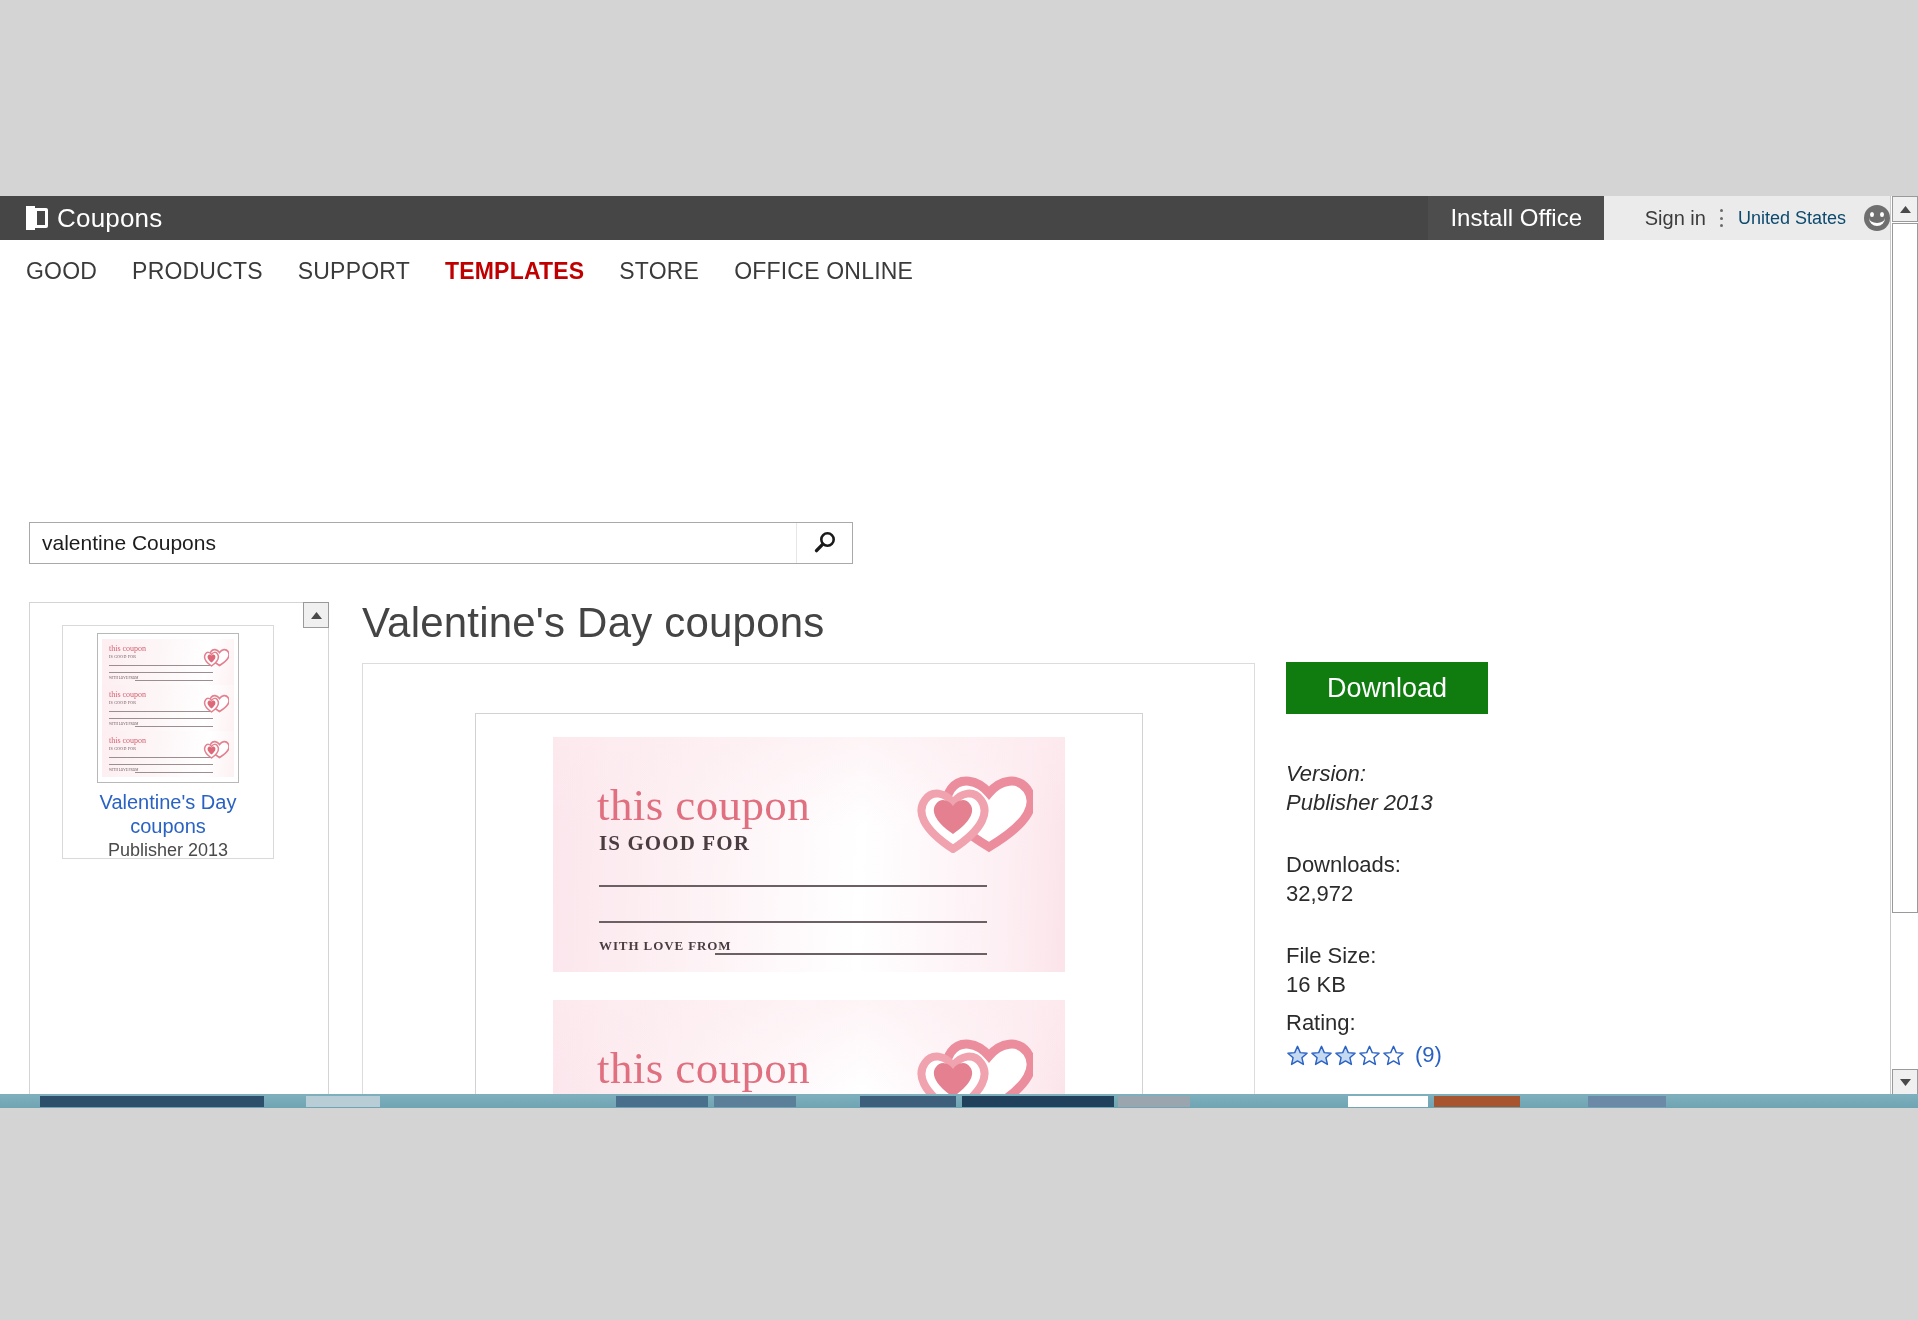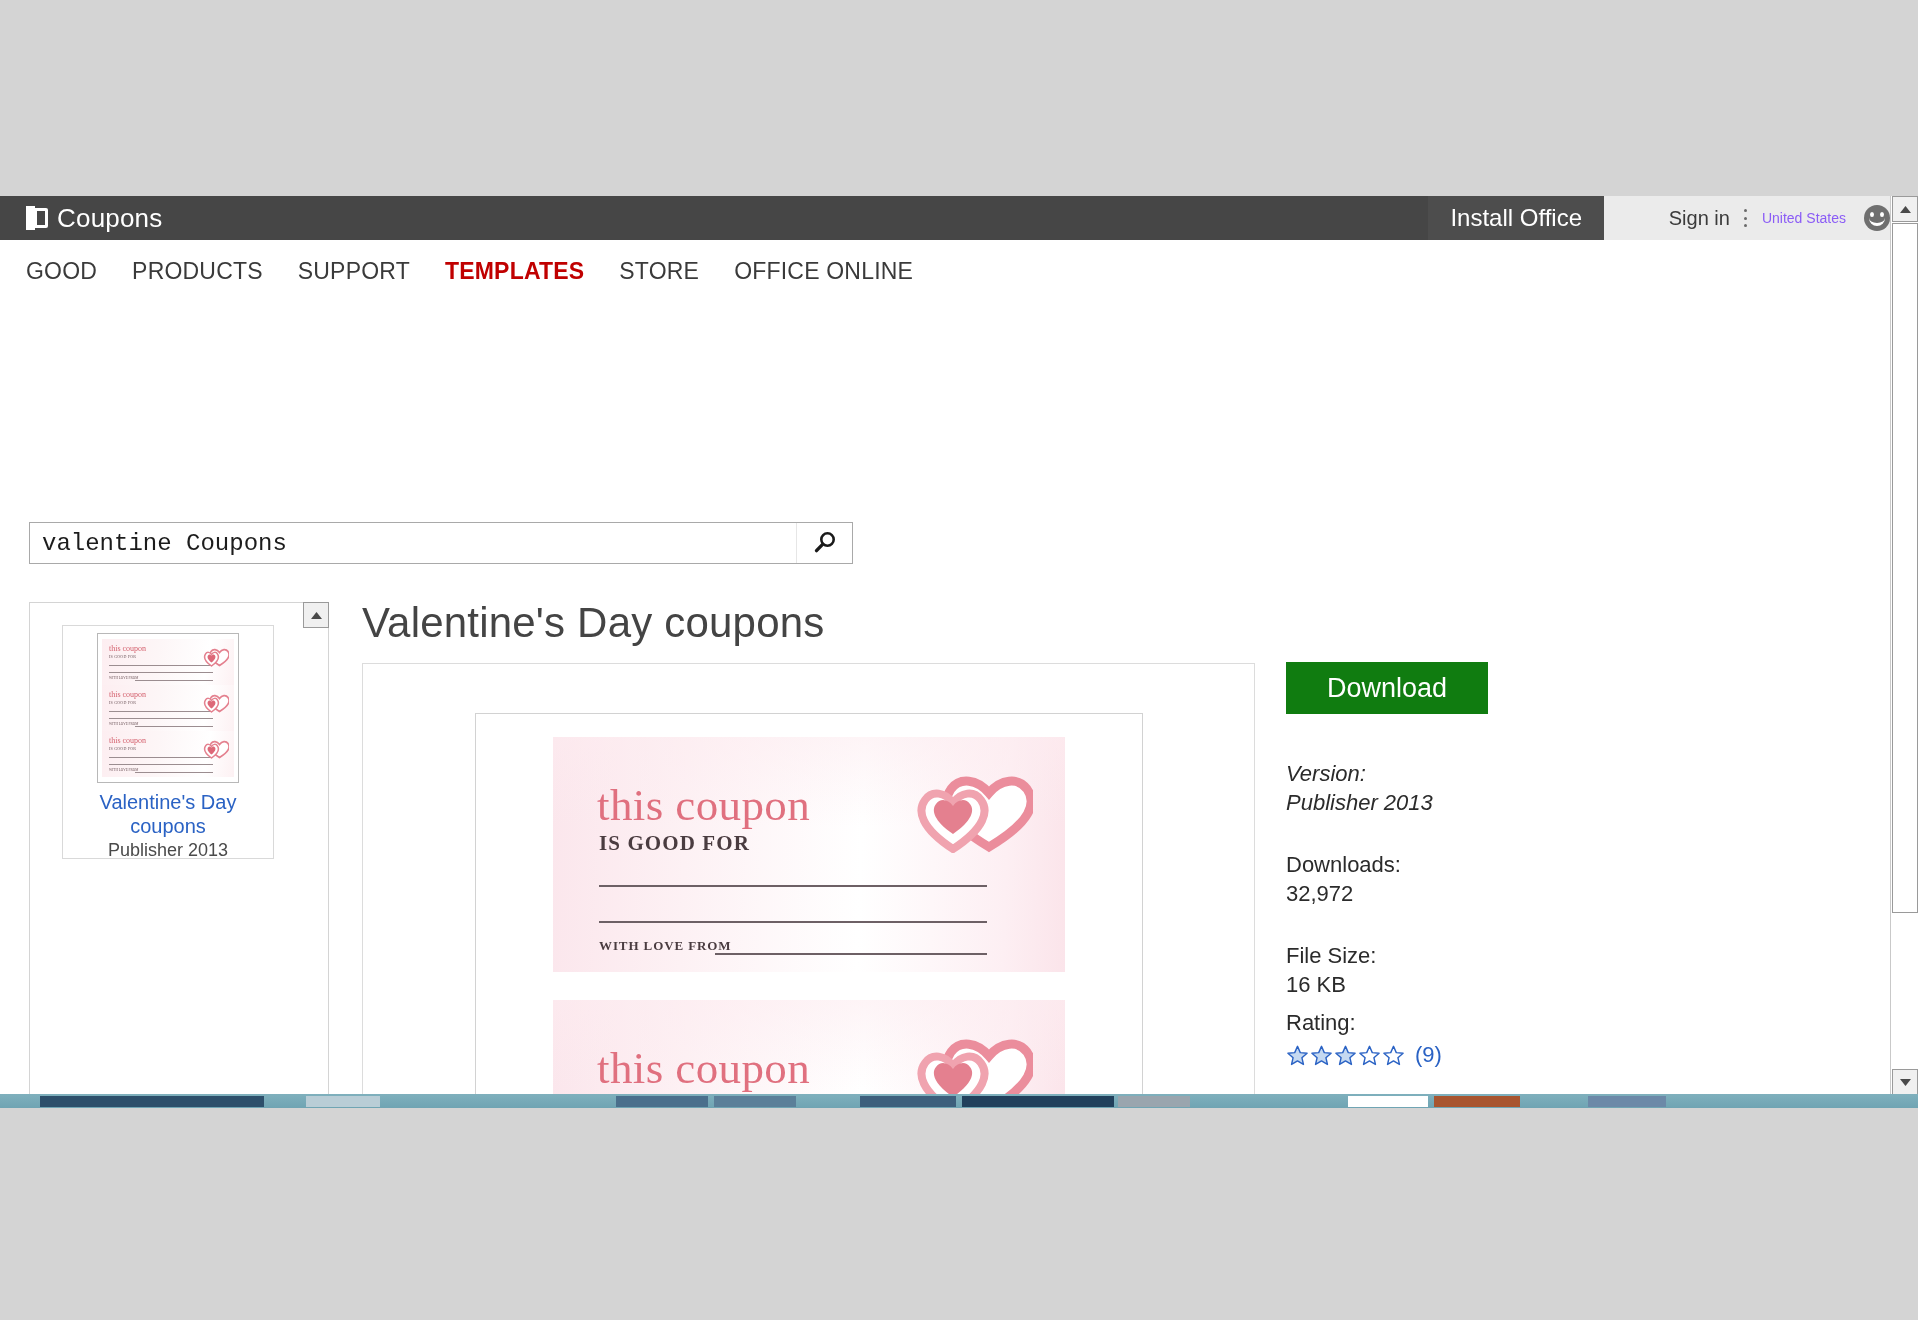--- a/index.html
+++ b/index.html
@@ -54,21 +54,21 @@
     position:absolute;right:28px;top:0;width:286px;height:44px;
     background:#ebebeb;display:flex;align-items:center;justify-content:flex-end;
     gap:0;
   }
   .account-bar .sign-in{color:#3b3b3b;font-size:20px;padding:0 14px;white-space:nowrap;}
   .account-bar .vsep{
     width:4px;height:18px;display:flex;flex-direction:column;
     justify-content:space-between;align-items:center;
   }
   .account-bar .vsep i{display:block;width:3px;height:3px;background:#6a6a6a;border-radius:50%;}
-  .account-bar .region{color:#8b5cf6;font-size:14px;padding:0 14px;white-space:nowrap;}
+  .account-bar .region{color:#0c4a6e;font-size:18px;padding:0 14px;white-space:nowrap;}
   .smiley{
     width:26px;height:26px;border-radius:50%;background:#6f6f6f;
     position:relative;flex:none;margin-left:4px;
   }
   .smiley .eye{position:absolute;top:7px;width:4px;height:5px;background:#ffffff;border-radius:50%;}
   .smiley .eye.l{left:6px;} .smiley .eye.r{right:6px;}
   .smiley .mouth{
     position:absolute;left:5px;bottom:5px;width:16px;height:8px;
     border-bottom:3px solid #ffffff;border-radius:0 0 10px 10px;
   }
@@ -86,21 +86,21 @@
   .nav a.active{color:#c00000;font-weight:700;}
 
   
   .search-wrap{
     position:absolute;left:29px;top:326px;width:824px;height:42px;
     border:1px solid #a9a9a9;box-sizing:border-box;background:#ffffff;
     display:flex;align-items:center;
   }
   .search-input{
     flex:1;border:0;outline:0;height:100%;padding:0 12px;
-    font-family:Liberation Mono, monospace;font-size:24px;color:#1c1c1c;
+    font-family:Liberation Sans, sans-serif;font-size:21px;color:#1c1c1c;
     background:transparent;box-sizing:border-box;
   }
   .search-btn{
     width:56px;height:100%;border:0;background:transparent;
     display:flex;align-items:center;justify-content:center;cursor:pointer;
     border-left:1px solid #e6e6e6;
   }
 
   
   .rail{

